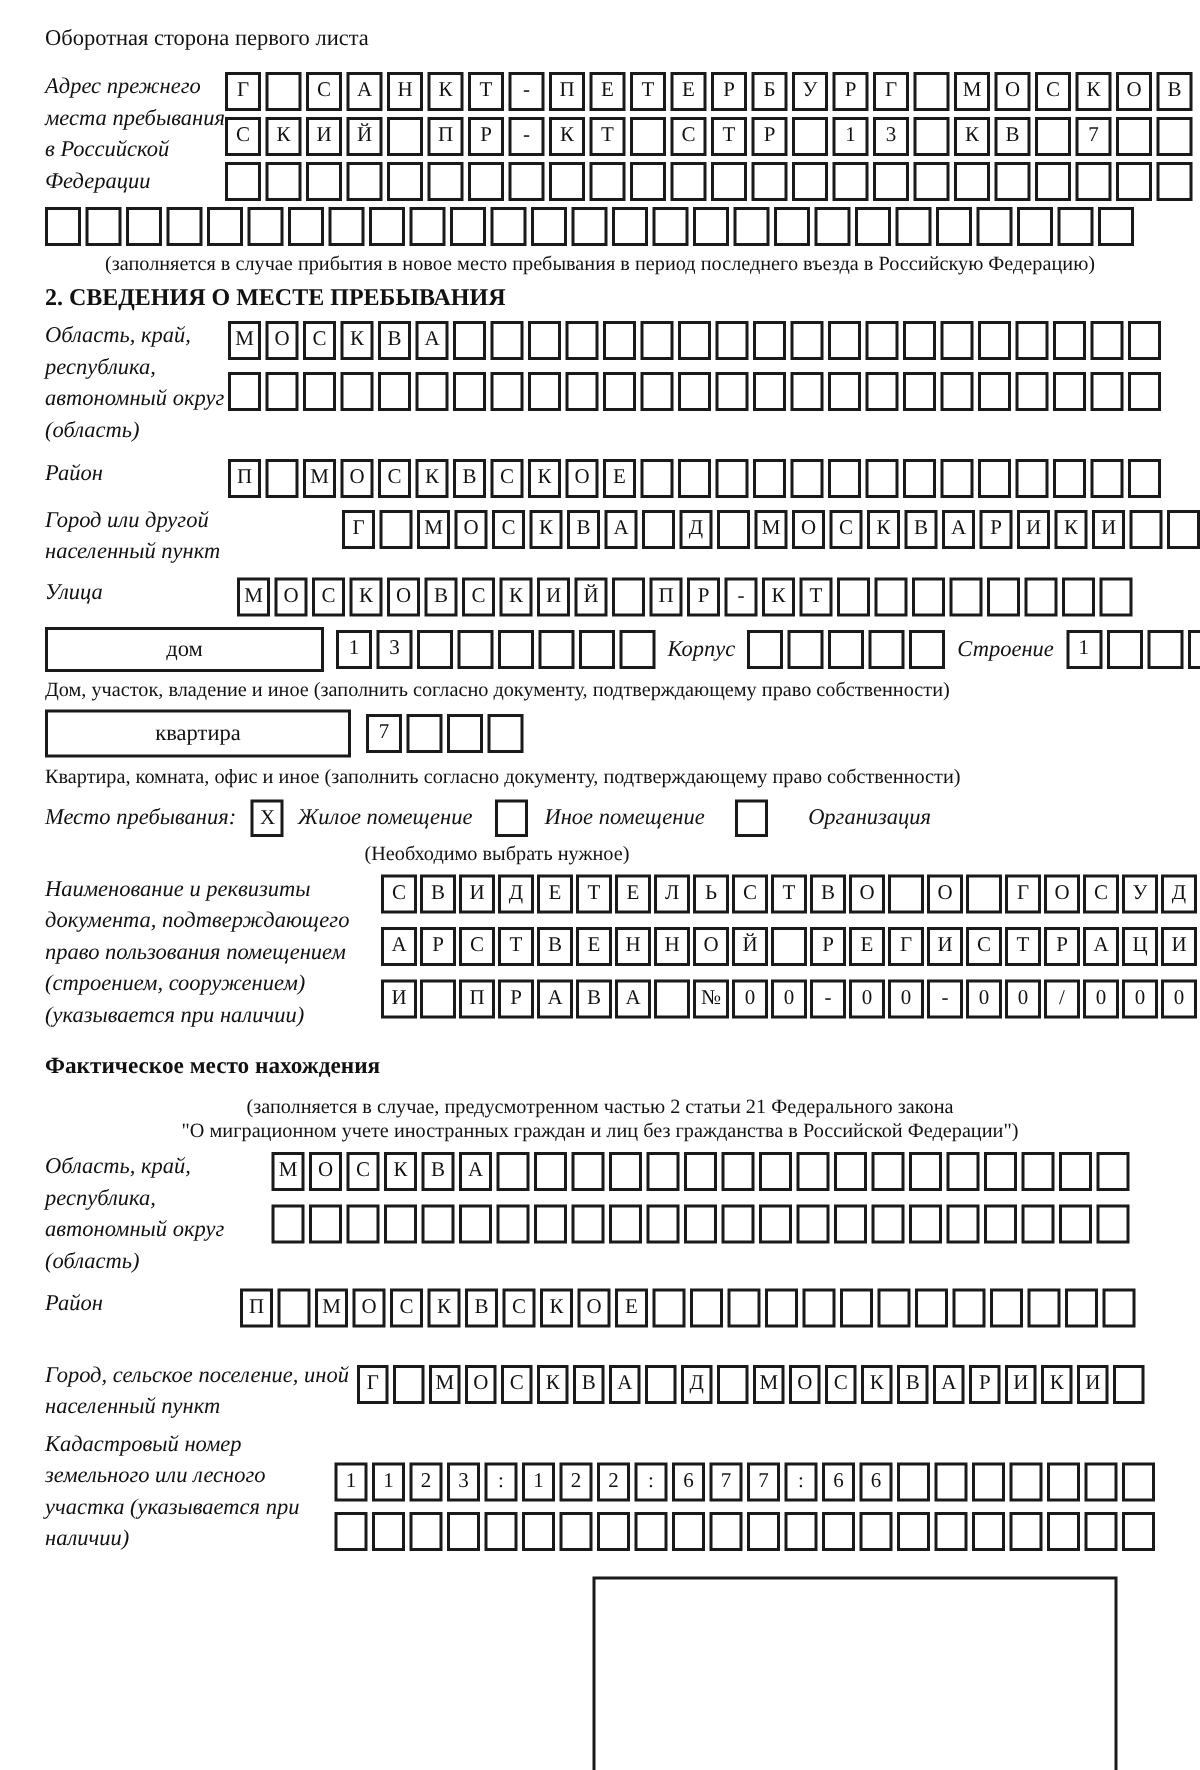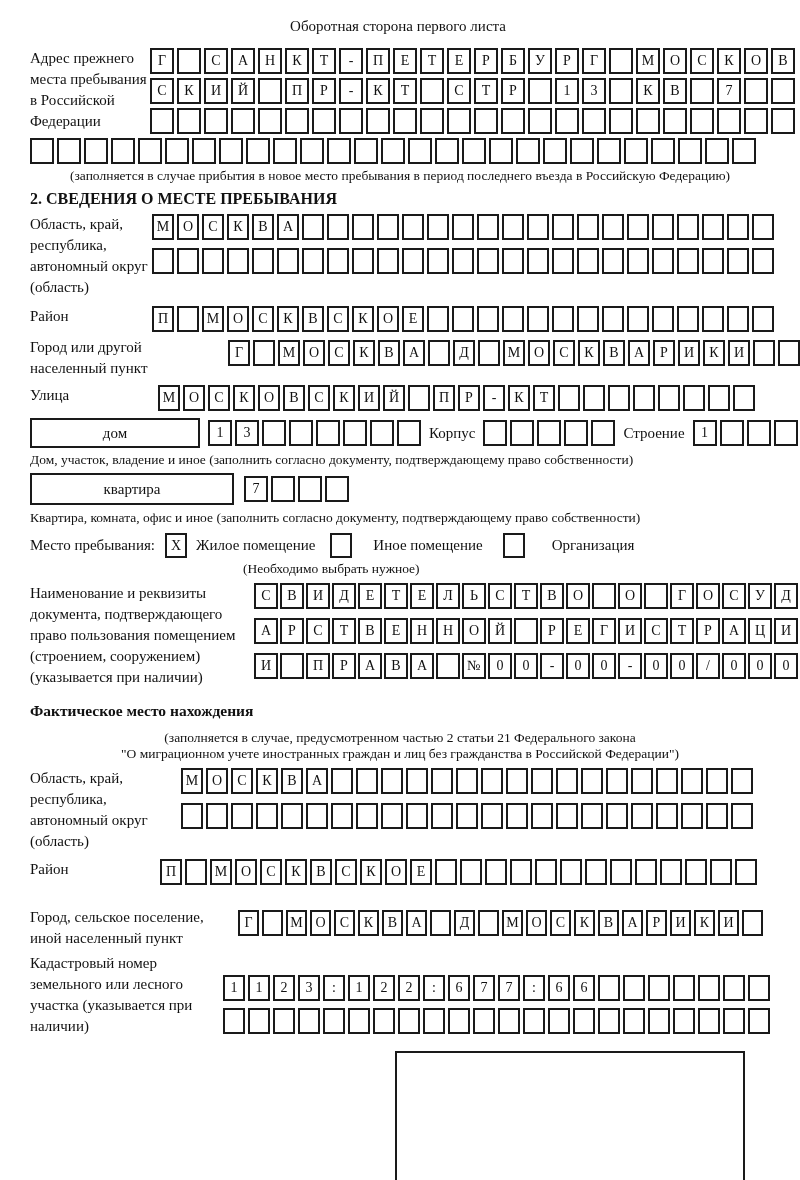--- a/index.html
+++ b/index.html
@@ -4,24 +4,24 @@
 <style>
   * { margin:0; padding:0; box-sizing:border-box; }
   html,body { background:#fff; }
   body {
     width:800px; height:1180px; overflow:hidden;
     font-family:"Liberation Serif","DejaVu Serif",serif;
     color:#111;
   }
   .page { width:800px; height:1180px; padding:18px 30px 0 30px; position:relative; }
 
-  .corner-note { text-align:center; font-size:15px; padding-right:4px; }
+  .corner-note { text-align:left; font-size:15px; padding-right:4px; }
 
   .field { display:flex; align-items:flex-start; }
-  .flabel { font-size:15px; line-height:21px; flex-shrink:0; }
+  .flabel { font-size:15px; line-height:21px; flex-shrink:0;font-style:italic; }
   .cellrows { display:flex; flex-direction:column; }
 
   .cellrow { display:flex; gap:3px; }
   .cell {
     width:22px; height:26px; border:2px solid #1a1a1a; background:#fff;
     display:flex; align-items:center; justify-content:center;
     font-size:14px; flex-shrink:0;
   }
   .cw24 .cell { width:24px; }
   .cw21 .cell { width:21px; }
@@ -311,21 +311,21 @@
         <span class="cell"></span>
         <span class="cell"></span>
         <span class="cell"></span>
         <span class="cell"></span>
         <span class="cell"></span>
         <span class="cell"></span>
       </div>
   </div>
 
   <div class="inline-row" style="margin-top:7px; gap:8px;">
-    <div class="labelbox" style="width:170px; height:30px;">дом</div>
+    <div class="labelbox" style="width:186px; height:30px;">дом</div>
     <div class="cellrow cw24">
         <span class="cell">1</span>
         <span class="cell">3</span>
         <span class="cell"></span>
         <span class="cell"></span>
         <span class="cell"></span>
         <span class="cell"></span>
         <span class="cell"></span>
         <span class="cell"></span>
       </div>
@@ -356,21 +356,21 @@
         <span class="cell"></span>
       </div>
   </div>
   <div class="note" style="text-align:left; margin-top:5px;">Квартира, комната, офис и иное (заполнить согласно документу, подтверждающему право собственности)</div>
 
   <div class="inline-row" style="margin-top:7px;">
     <div class="flabel">Место пребывания:</div>
     <div class="checkbox" style="margin-left:10px;">X</div>
     <div class="flabel" style="margin-left:9px;">Жилое помещение</div>
     <div class="checkbox" style="margin-left:15px;"></div>
-    <div class="flabel" style="margin-left:21px;">Иное помещение</div>
+    <div class="flabel" style="margin-left:11px;">Иное помещение</div>
     <div class="checkbox" style="margin-left:20px;"></div>
     <div class="flabel" style="margin-left:27px;">Организация</div>
   </div>
   <div class="note" style="text-align:left; margin-left:213px; margin-top:3px;">(Необходимо выбрать нужное)</div>
 
   <div class="field" style="margin-top:6px;">
     <div class="flabel" style="width:224px;">Наименование и реквизиты документа, подтверждающего право пользования помещением (строением, сооружением) (указывается при наличии)</div>
     <div class="cellrows" style="gap:9px;">
       <div class="cellrow cw24 g2">
           <span class="cell">С</span>

